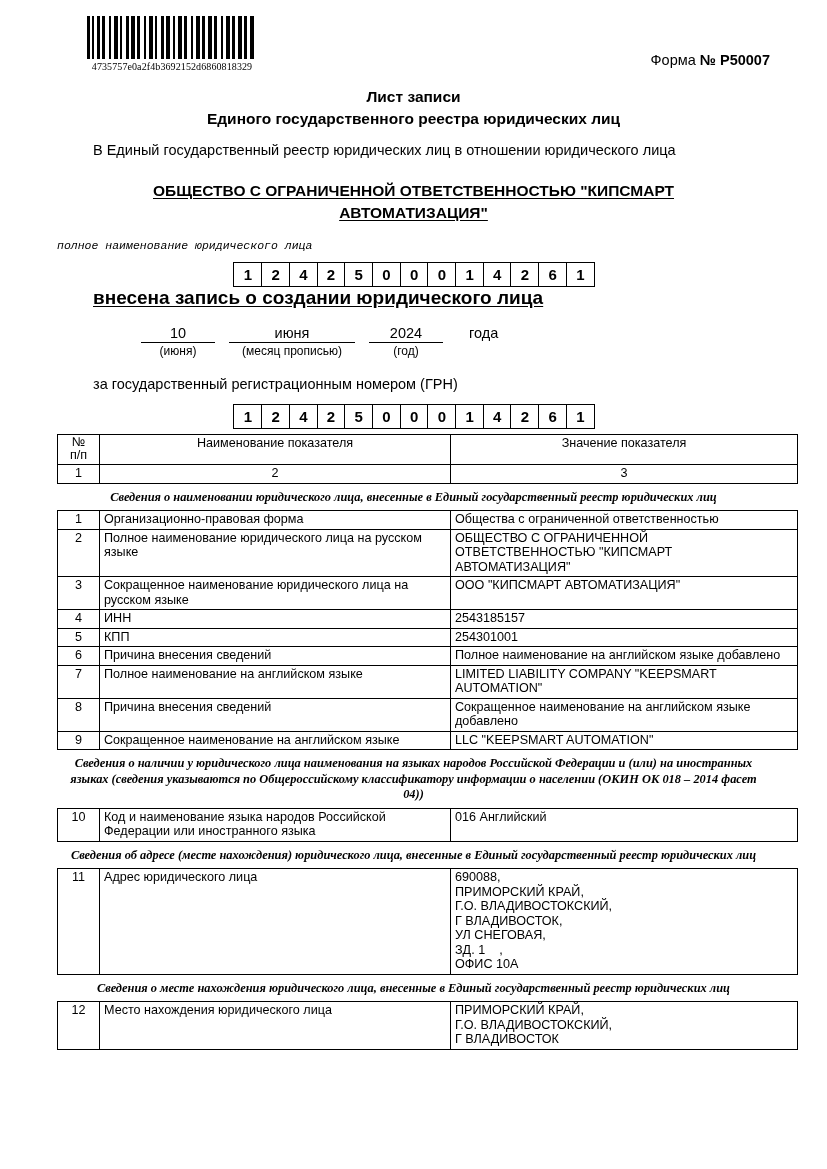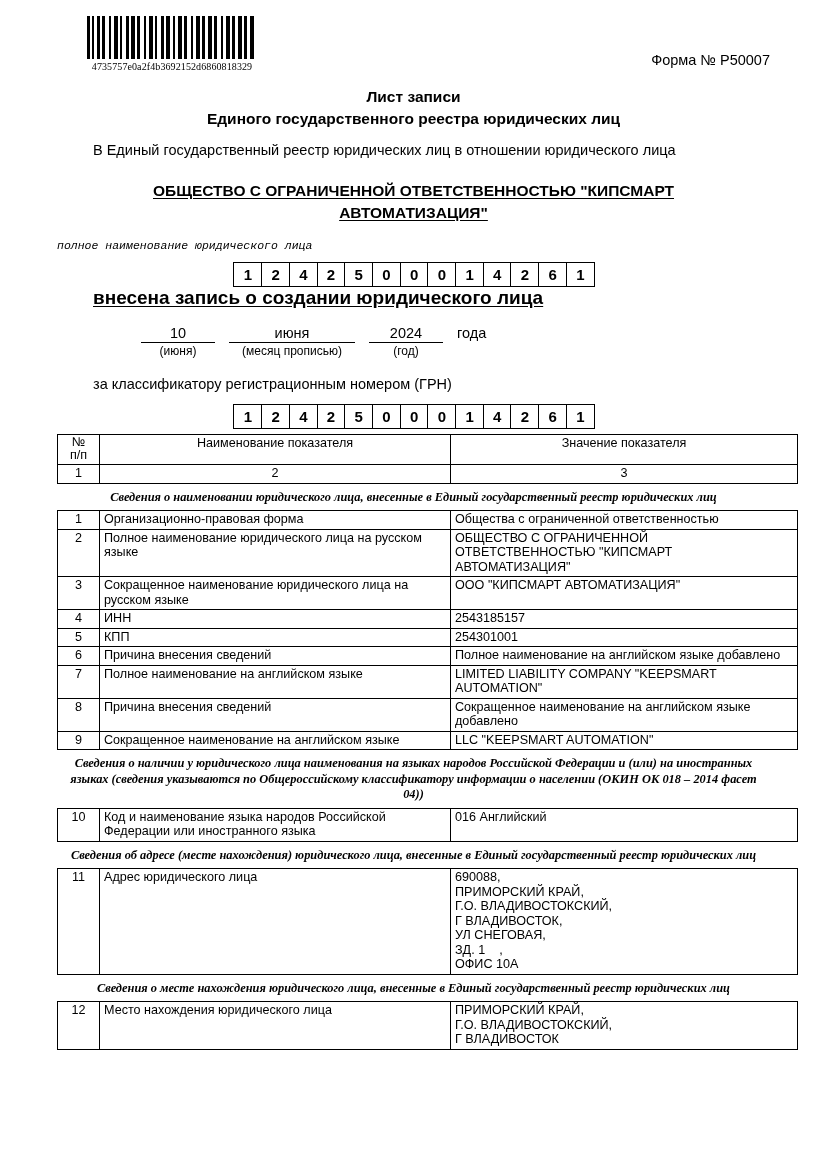--- a/index.html
+++ b/index.html
@@ -62,21 +62,21 @@
     letter-spacing: 0.1px;
     margin-top: 2px;
     white-space: nowrap;
   }
   .form-no {
     position: absolute;
     right: 0;
     top: 52px;
     font-size: 14.5px;
   }
-  .form-no b { font-weight: normal; }
+  .form-no b { font-weight: bold; }
 
   
   .doc-title {
     text-align: center;
     font-size: 15.5px;
     font-weight: bold;
     line-height: 22px;
     margin-top: 14px;
   }
   .intro {
@@ -153,20 +153,21 @@
     padding-bottom: 1px;
   }
   .date-field .rule {
     border-top: 1.1px solid #000;
     padding-top: 1px;
   }
   .date-field .lbl { font-size: 12px; }
   .date-suffix {
     font-size: 14.5px;
     padding-bottom: 17px;
+    margin-left: 12px;
   }
   .w-num   { width: 74px; }
   .w-month { width: 126px; }
   .w-year  { width: 74px; }
 
   .records-title {
     font-size: 15px;
     margin-top: 22px;
     padding-left: 36px;
   }
@@ -266,21 +267,21 @@
       <div class="val">июня</div>
       <div class="rule lbl">(месяц прописью)</div>
     </div>
     <div class="date-field w-year">
       <div class="val">2024</div>
       <div class="rule lbl">(год)</div>
     </div>
     <div class="date-suffix">года</div>
   </div>
 
-  <div class="line-text" style="margin-top:16px">за классификатору регистрационным номером (ГРН)</div>
+  <div class="line-text" style="margin-top:16px">за государственный регистрационным номером (ГРН)</div>
   <div class="digit-row">
     <div class="cells">
         <div class="digit">1</div>
         <div class="digit">2</div>
         <div class="digit">4</div>
         <div class="digit">2</div>
         <div class="digit">5</div>
         <div class="digit">0</div>
         <div class="digit">0</div>
         <div class="digit">0</div>

